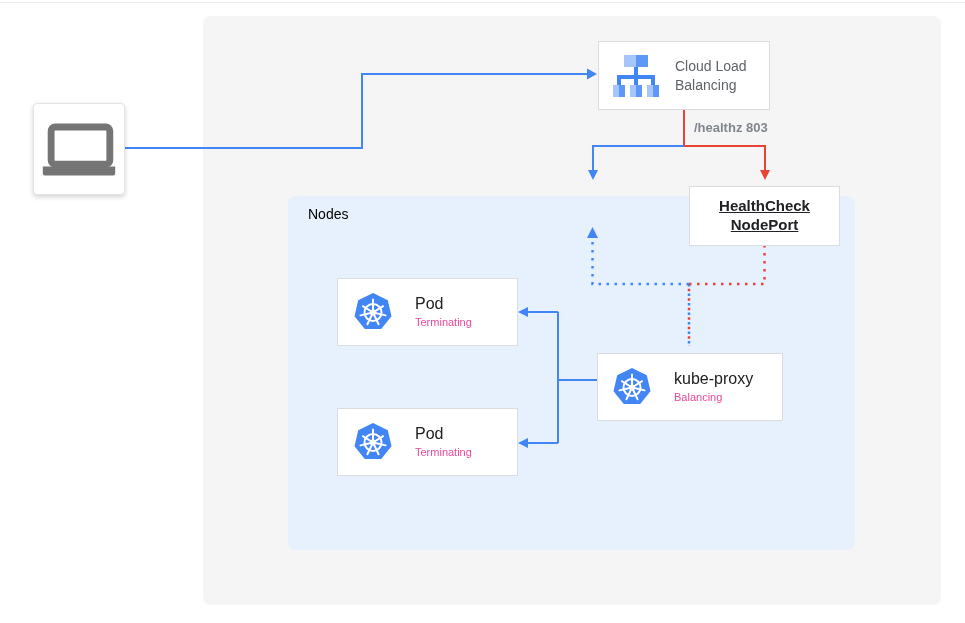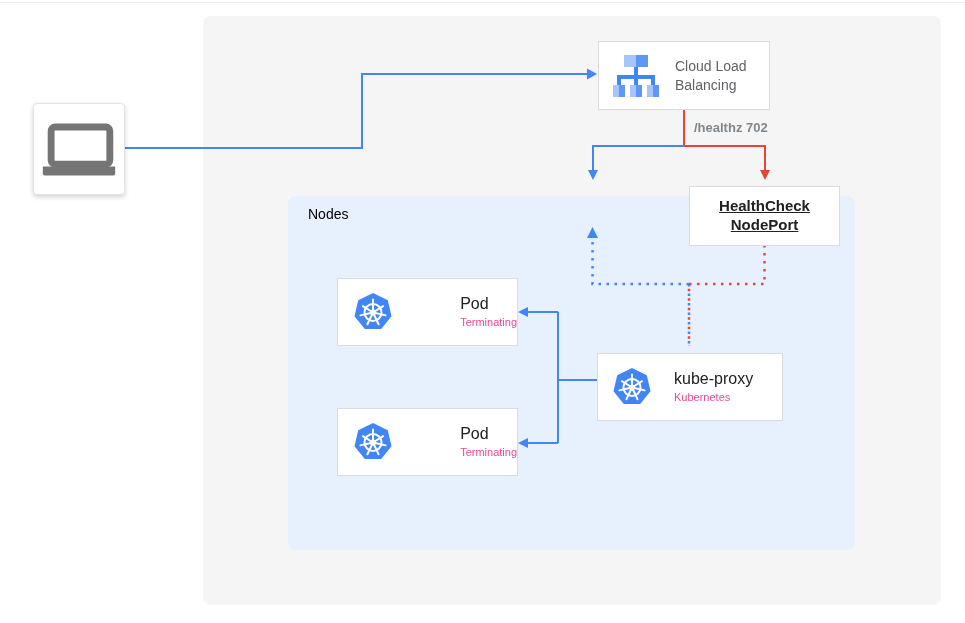--- a/index.html
+++ b/index.html
@@ -15,21 +15,21 @@
   .box{position:absolute;background:#ffffff;border:1px solid #dadce0;border-radius:0;
        box-sizing:border-box;z-index:10;display:flex;align-items:center;}
   .client-box{left:33px;top:103px;width:92px;height:92px;justify-content:center;
               border:1px solid #e3e3e3;border-radius:4px;box-shadow:0 2px 5px rgba(0,0,0,0.18);}
   .clb-box{left:598px;top:41px;width:172px;height:69px;padding-left:12px;}
   .clb-text{margin-left:14px;font-size:14px;line-height:1.35;color:#5f6368;width:92px;}
   .port-box{justify-content:center;text-align:center;font-weight:bold;font-size:15px;color:#202124;}
   .nodeport-box{left:517px;top:181px;width:151px;height:45px;}
   .hc-box{left:689px;top:186px;width:151px;height:60px;text-decoration:underline;}
   .hc-box .lbl{width:120px;line-height:1.25;margin:0 auto;}
-  .pod-box{left:337px;width:181px;height:68px;padding-left:15px;justify-content:space-between;}
+  .pod-box{left:337px;width:181px;height:68px;padding-left:15px;}
   .pod1{top:278px;} .pod2{top:408px;}
   .kp-box{left:597px;top:346px;width:186px;height:68px;padding-left:14px;margin-top:7px;}
   .card-text{margin-left:22px;}
   .card-title{font-size:16px;color:#212121;line-height:1.3;}
   .card-sub{font-size:11px;color:#ec4899;line-height:1.3;}
   .edge-label{position:absolute;left:694px;top:120px;font-size:13px;font-weight:bold;
               color:#80868b;z-index:6;}
 </style>
 </head>
 <body>
@@ -60,21 +60,21 @@
     <path d="M689 284 H592.5 V233" fill="none" stroke="#4285f4" stroke-width="2.5" stroke-dasharray="2.5 5.5"></path>
     <polygon points="587,238 598,238 592.5,227" fill="#4285f4"></polygon>
     <path d="M689 284 H764.5 V233" fill="none" stroke="#ea4335" stroke-width="2.5" stroke-dasharray="2.5 5.5"></path>
     <polygon points="759,238 770,238 764.5,227" fill="#ea4335"></polygon>
 
     <path d="M597 380 H558 M558 312 V443 M558 312 H528 M558 443 H528" fill="none" stroke="#4285f4" stroke-width="2"></path>
     <polygon points="528,307 528,317 518,312" fill="#4285f4"></polygon>
     <polygon points="528,438 528,448 518,443" fill="#4285f4"></polygon>
   </svg>
 
-  <div class="edge-label">/healthz 702</div>
+  <div class="edge-label">/healthz 803</div>
 
   <div class="box client-box">
     <svg width="92" height="92" viewBox="0 0 92 92">
       <rect x="17.5" y="23.5" width="60" height="38" rx="4" fill="#ffffff" stroke="#757575" stroke-width="7"></rect>
       <path d="M9 64 H83 V71 Q83 73 81 73 H11 Q9 73 9 71 Z" fill="#757575"></path>
     </svg>
   </div>
 
   <div class="box clb-box">
     <svg width="50" height="46" viewBox="0 0 50 46">
@@ -152,17 +152,17 @@
           <path d="M20 20.5 L7.4 23.4"></path>
         <path d="M20 20.5 L14.4 32.2"></path>
           <path d="M20 20.5 L25.6 32.2"></path>
           <path d="M20 20.5 L32.6 23.4"></path>
         <path d="M20 20.5 L30.1 14.2"></path>
       </g>
       <circle cx="20" cy="20.5" r="3" fill="#ffffff"></circle>
     </svg>
     <div class="card-text">
       <div class="card-title">kube-proxy</div>
-      <div class="card-sub">Kubernetes</div>
+      <div class="card-sub">Balancing</div>
     </div>
   </div>
 
 </div>
 
 </body></html>

